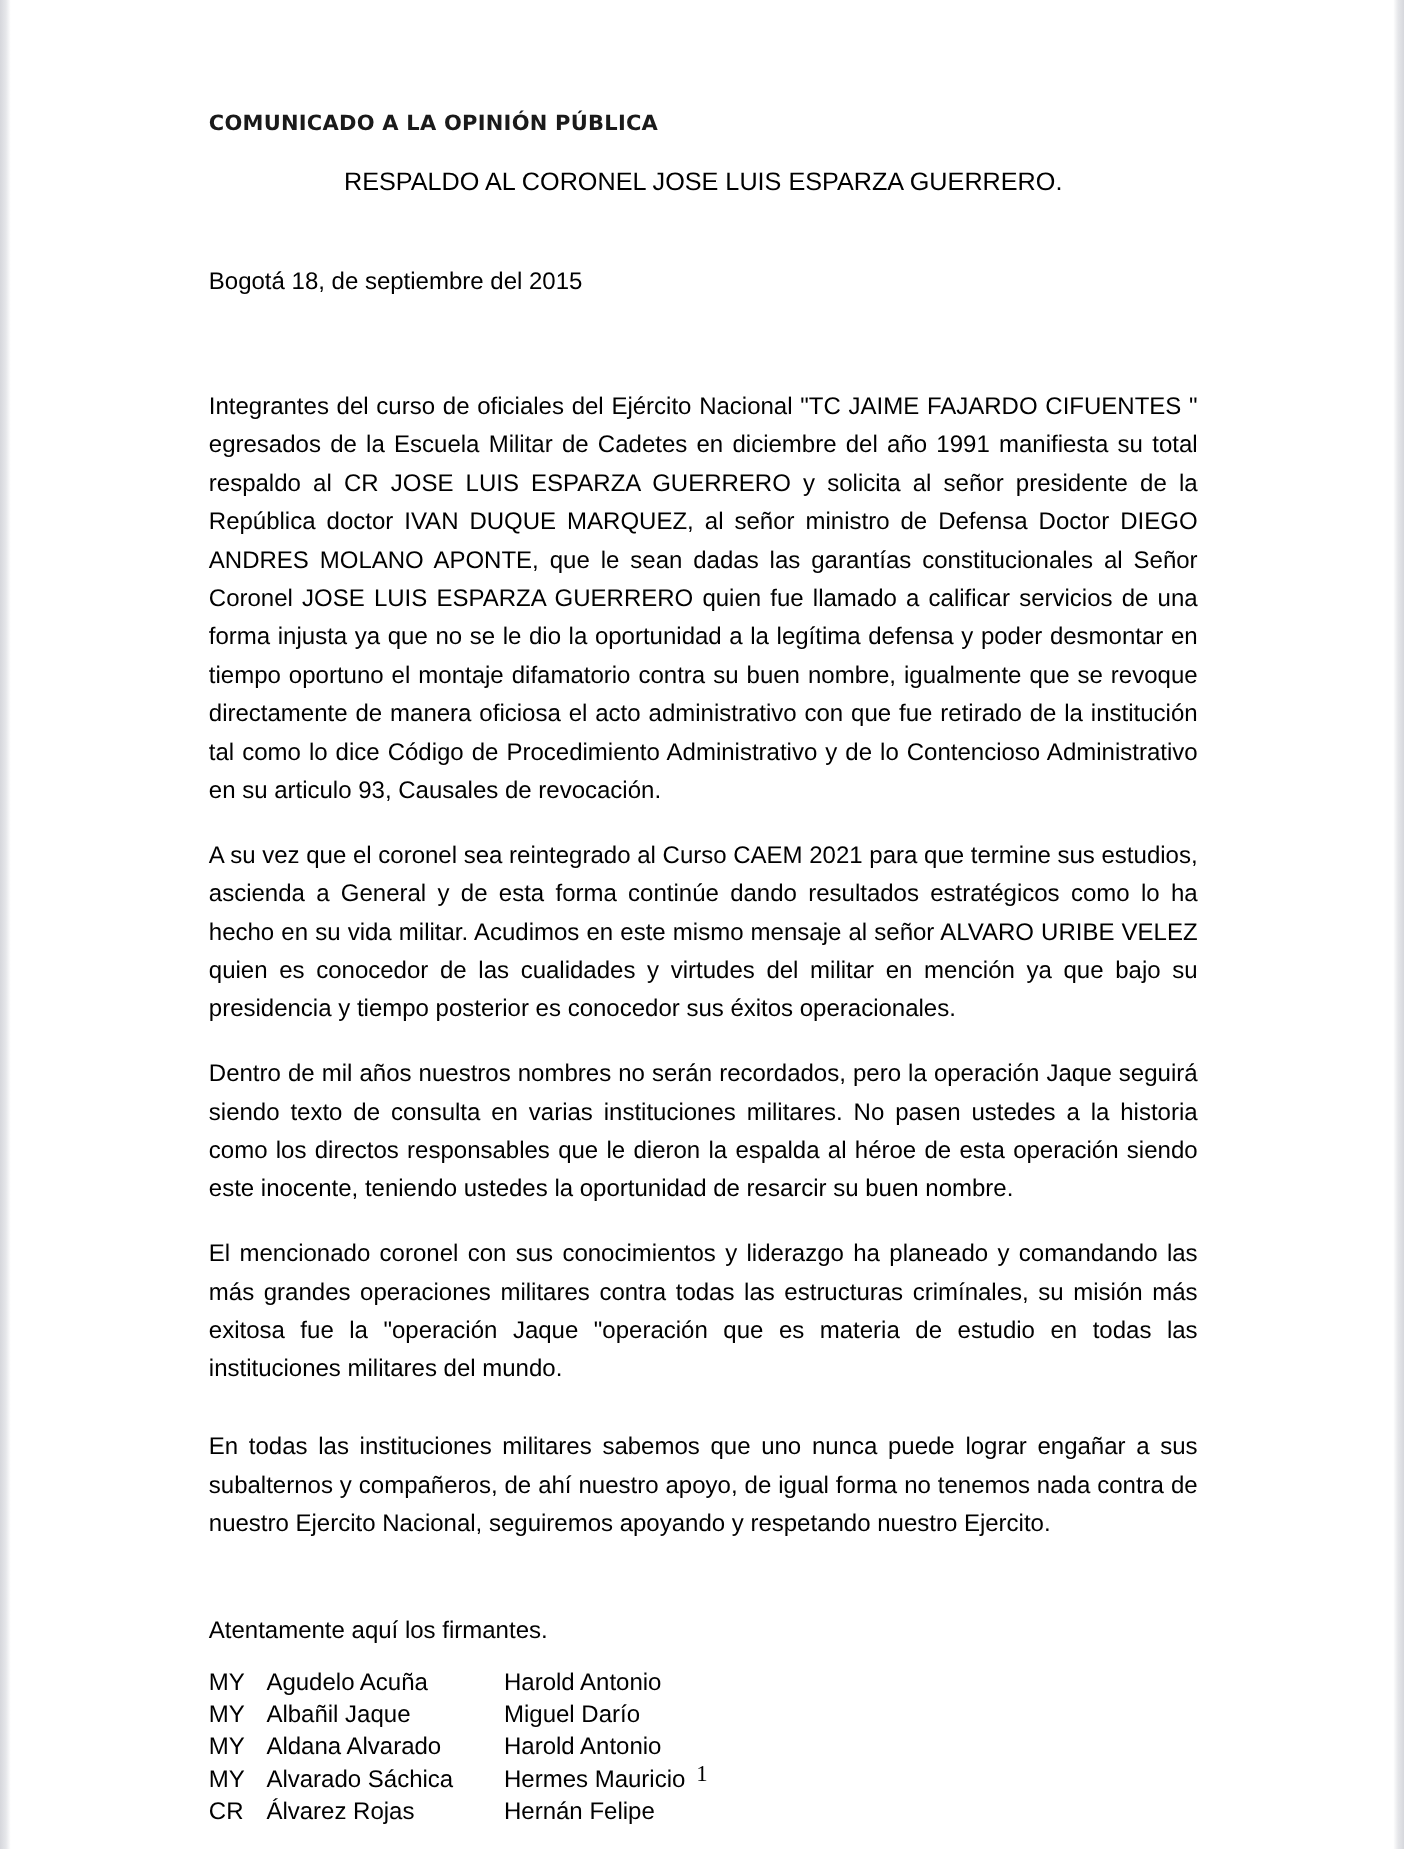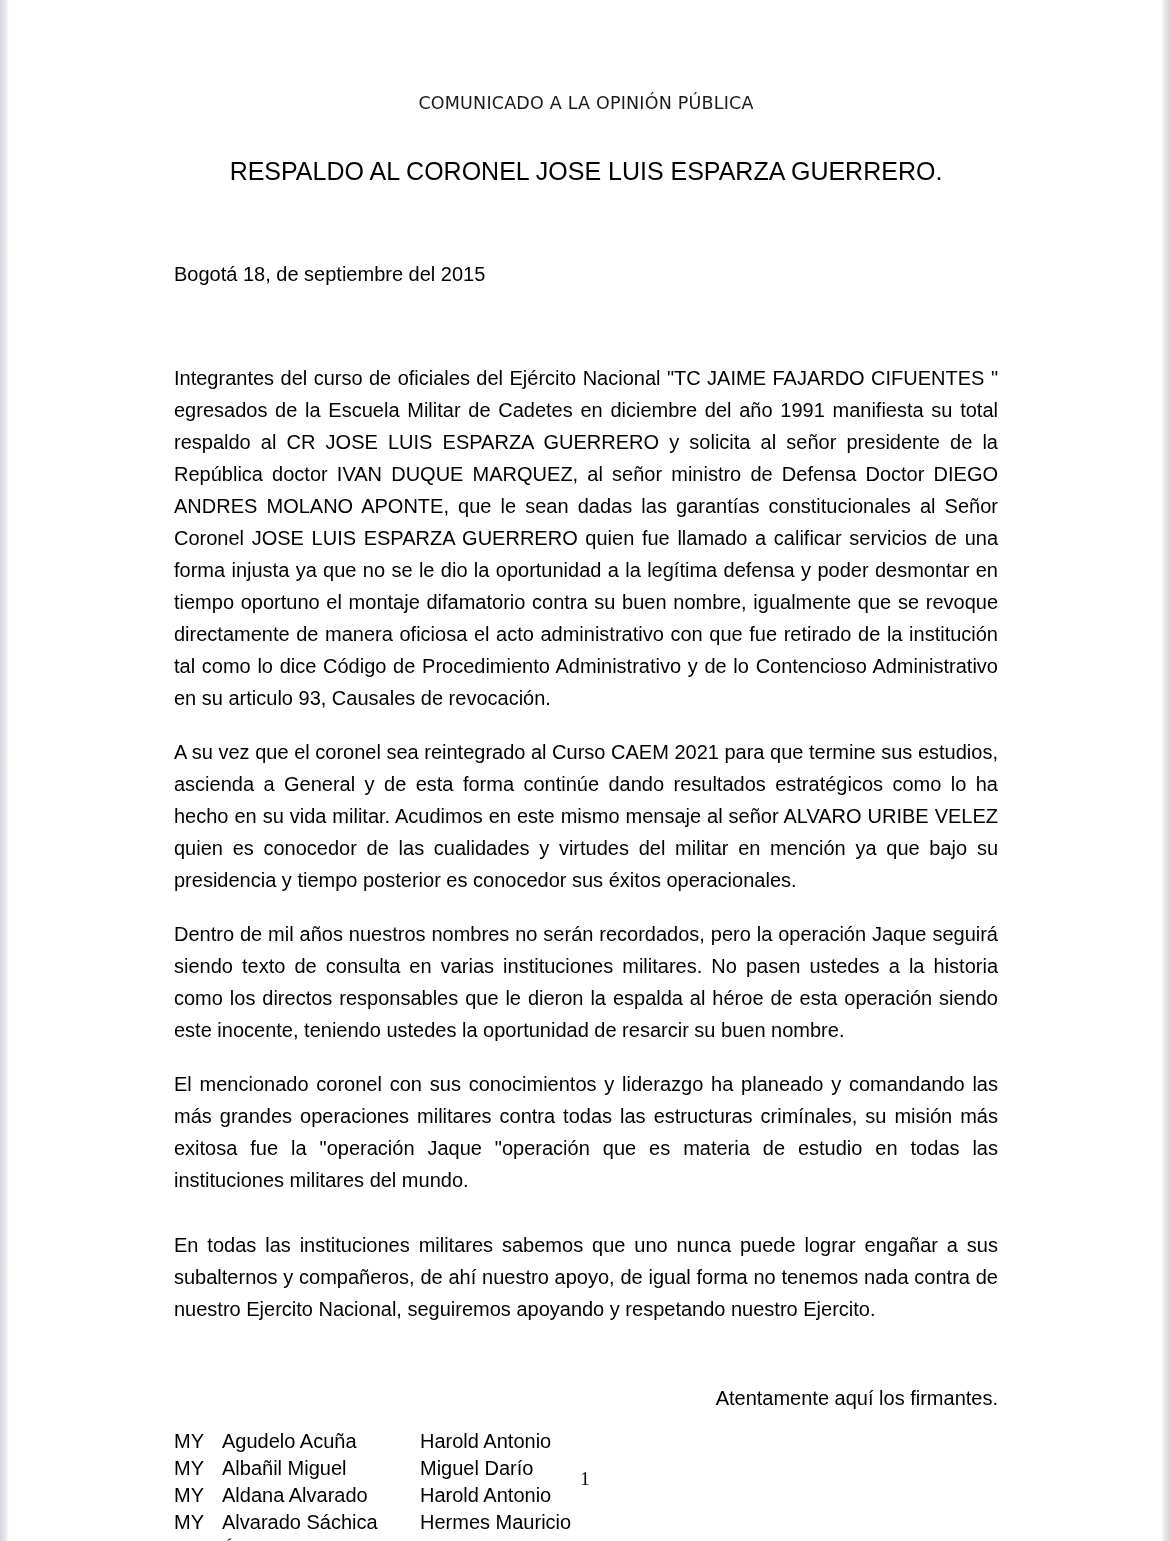--- a/index.html
+++ b/index.html
@@ -41,36 +41,35 @@
 
   .content {
     position: absolute;
     left: 165px;           
     width: 824px;
     top: 0;
   }
 
   
   .heading-primary {
-    text-align: center;
     font-size: 17.5px;
     font-family: "DejaVu Sans", sans-serif;
-    font-weight: 400;
+    font-weight: 700;
     letter-spacing: 0.2px;
     margin: 0;
     padding-top: 92px;
     line-height: 1.35;
     color: #1a1a1a;
   }
   .heading-secondary {
     text-align: center;
-    font-size: 25px;
+    font-size: 21px;
     font-family: "Liberation Sans", sans-serif;
     font-weight: 400;
-    margin: 17px;
+    margin: 0;
     padding-top: 22px;
     line-height: 1.35;
   }
 
   
   .date-line {
     font-size: 20px;
     line-height: 32px;
     margin: 0;
     padding-top: 53px;
@@ -91,21 +90,20 @@
   }
   .para:last-child { margin-bottom: 0; }
   .para.extra-gap-before { margin-top: 33px; }
 
   
   .sign-intro {
     font-size: 20px;
     line-height: 32px;
     margin: 0;
     padding-top: 57px;
-    text-align: right;
   }
   .signers {
     margin-top: 14px;
     border-collapse: collapse;
   }
   .signers td {
     font-size: 20px;
     line-height: 27px;
     padding: 0;
     vertical-align: top;
@@ -155,21 +153,21 @@
 
     <table class="signers">
       <tbody>
         <tr>
           <td class="col-rank">MY</td>
           <td class="col-last">Agudelo Acuña</td>
           <td class="col-first">Harold Antonio</td>
         </tr>
         <tr>
           <td class="col-rank">MY</td>
-          <td class="col-last">Albañil Miguel</td>
+          <td class="col-last">Albañil Jaque</td>
           <td class="col-first">Miguel Darío</td>
         </tr>
         <tr>
           <td class="col-rank">MY</td>
           <td class="col-last">Aldana Alvarado</td>
           <td class="col-first">Harold Antonio</td>
         </tr>
         <tr>
           <td class="col-rank">MY</td>
           <td class="col-last">Alvarado Sáchica</td>

